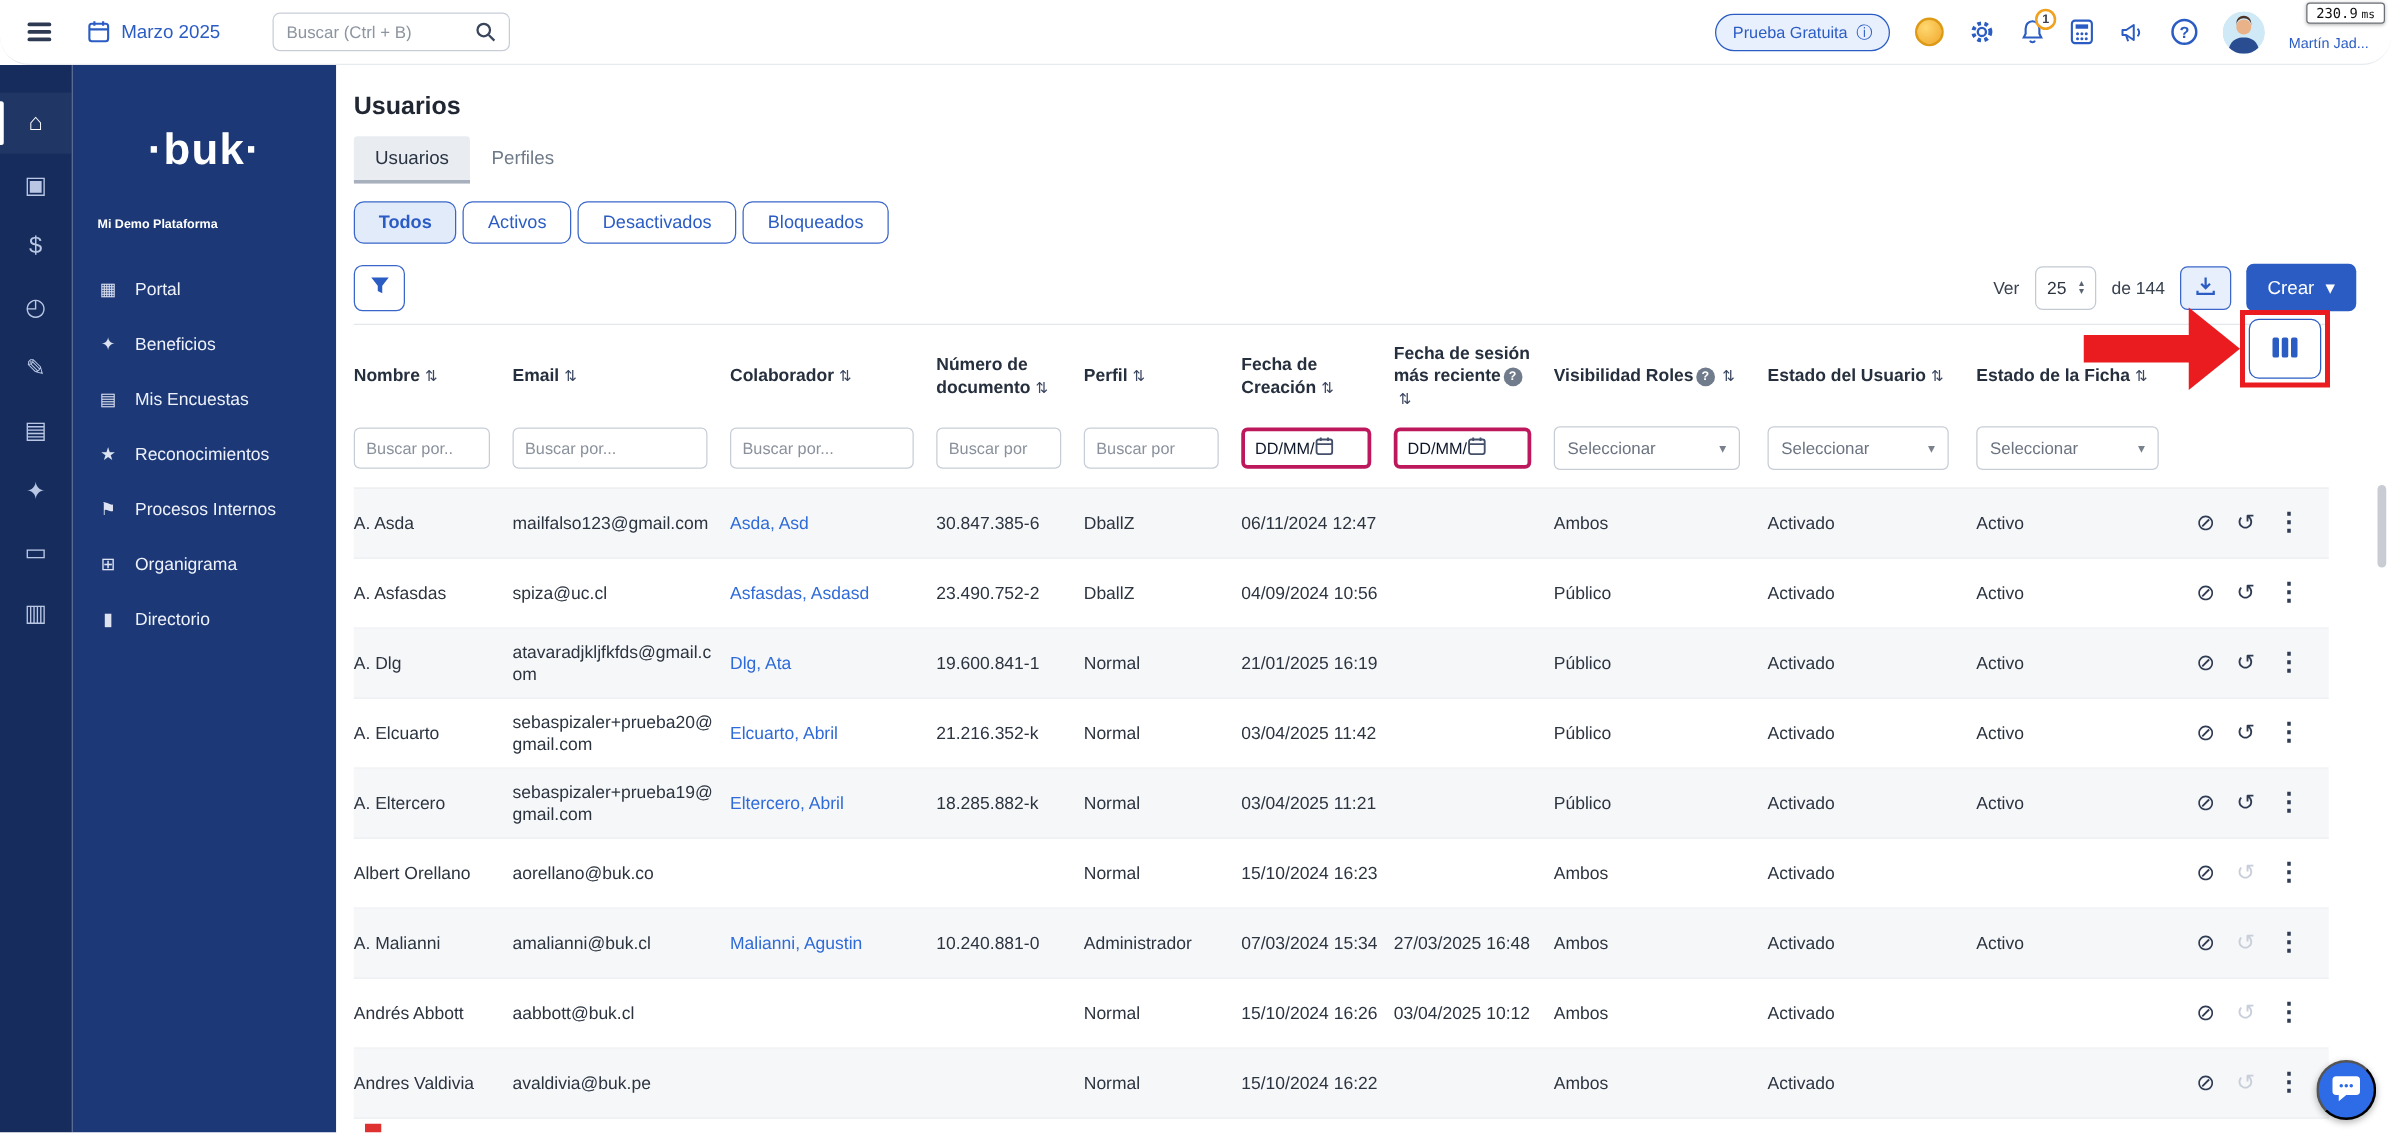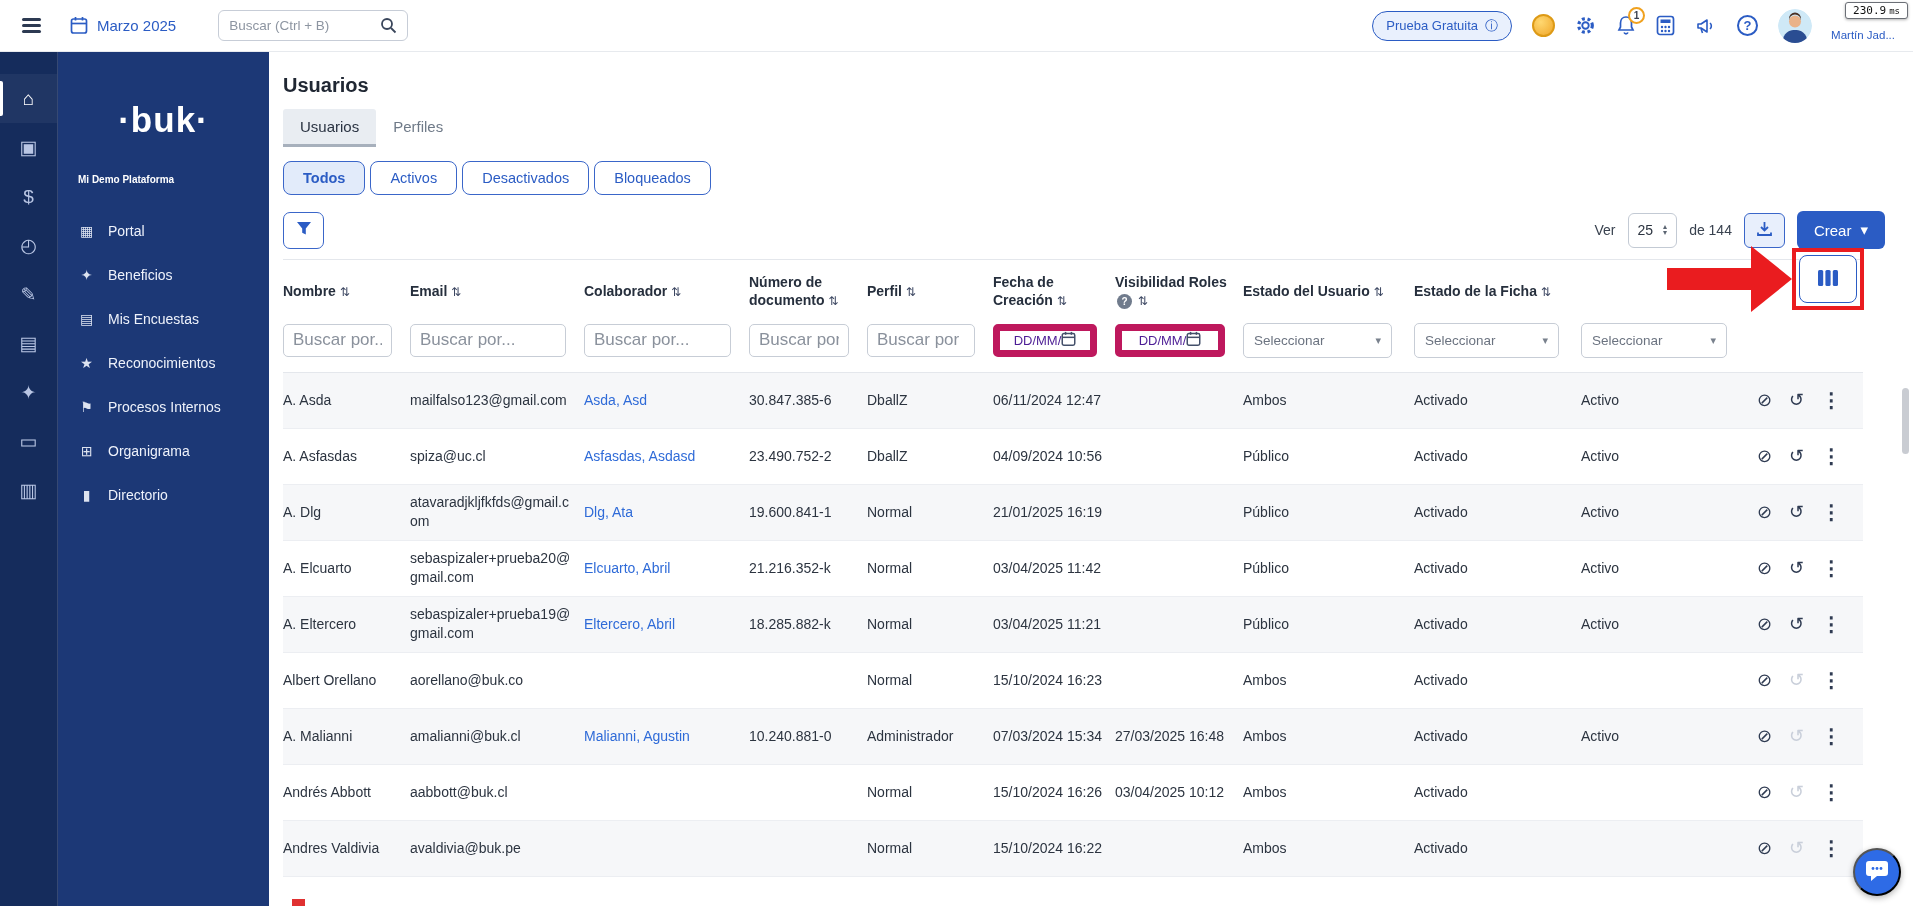--- a/index.html
+++ b/index.html
@@ -2,21 +2,21 @@
 <html><head>
 <meta charset="utf-8">
 <style>
   * { box-sizing: border-box; margin: 0; padding: 0; }
   html, body { width: 1913px; height: 906px; overflow: hidden; }
   body { font-family: "Liberation Sans", sans-serif; background: #ffffff; color: #2c3440; position: relative; }
   [data-interactable="true"] { cursor: pointer; }
   button { font-family: inherit; }
 
   
-  .topbar { height: 52px; display: flex; align-items: center; gap: 16px; padding: 0 18px; background: #fff; border-bottom: 1px solid #e7eaee; position: relative; z-index: 6; }
+  .topbar { height: 52px; display: flex; align-items: center; gap: 16px; padding: 0 18px; background: #fff; border-bottom: 1px solid #e7eaee; position: relative; z-index: 6; border-radius: 23px; }
   .ham-btn { background: none; border: none; width: 26px; height: 26px; display: flex; align-items: center; justify-content: center; }
   .ham-bars { width: 19px; height: 2.4px; border-radius: 2px; background: #2d3a52; box-shadow: 0 -6px 0 #2d3a52, 0 6px 0 #2d3a52; }
   .date-picker { display: flex; align-items: center; gap: 9px; color: #2b5cc4; font-size: 15px; margin-left: 10px; }
   .search-box { width: 190px; height: 31px; border: 1px solid #c7cdd7; border-radius: 6px; display: flex; align-items: center; padding: 0 10px; gap: 8px; margin-left: 26px; }
   .search-box input { border: none; outline: none; flex: 1; min-width: 0; font-size: 13.5px; color: #3c4452; font-family: inherit; }
   .search-box input::placeholder { color: #8d95a1; }
   .topbar-right { margin-left: auto; display: flex; align-items: center; gap: 20px; }
   .trial-pill { display: flex; align-items: center; gap: 7px; border: 1px solid #2b5cc4; background: #e9f0fd; color: #2b5cc4; border-radius: 15px; padding: 5px 13px; font-size: 13px; }
   .trial-pill .i-circ { font-size: 13px; }
   .coin { width: 23px; height: 23px; border-radius: 50%; background: radial-gradient(circle at 35% 32%, #ffd871, #f0a72a); border: 2px solid #dd9a16; display: inline-block; }
@@ -65,23 +65,23 @@
   .crear-btn { background: #2b5cc4; color: #fff; border: none; border-radius: 6px; height: 38px; padding: 0 17px; font-size: 15px; display: flex; align-items: center; gap: 9px; }
 
   
   .table-wrap { width: 1580px; position: relative; }
   .grid-row { display: grid; grid-template-columns: 127px 174px 165px 118px 126px 122px 128px 171px 167px 168px 114px; }
   .thead { border-top: 1px solid #e4e7ec; padding: 13px 0 9px; align-items: center; }
   .th { font-size: 14px; font-weight: 700; color: #262f3d; line-height: 1.3; padding-right: 10px; }
   .th .sort { color: #3a4560; font-size: 12px; font-weight: 400; margin-left: 4px; }
   .hinfo { display: inline-flex; width: 15px; height: 15px; border-radius: 50%; background: #707b8c; color: #fff; font-size: 10px; align-items: center; justify-content: center; vertical-align: middle; margin: 0 2px; }
   .filter-row { padding: 4px 0 14px; border-bottom: 1px solid #e4e7ec; align-items: center; }
-  .f-input { width: calc(100% - 18px); height: 33px; border: 1px solid #c7cdd6; border-radius: 5px; padding: 0 9px; font-size: 17px; color: #0c4a6e; outline: none; font-family: inherit; }
+  .f-input { width: calc(100% - 18px); height: 33px; border: 1px solid #c7cdd6; border-radius: 5px; padding: 0 9px; font-size: 13px; color: #0c4a6e; outline: none; font-family: inherit; }
   .f-input::placeholder { color: #8a919c; }
-  .date-filter { width: calc(100% - 18px); height: 33px; border: 7px solid #be185d; border-radius: 5px; display: flex; align-items: center; justify-content: center; padding: 0 8px; color: #4c1d95; font-size: 13px; }
+  .date-filter { width: calc(100% - 18px); height: 33px; border: 3px solid #be185d; border-radius: 5px; display: flex; align-items: center; justify-content: flex-start; padding: 0 8px; color: #0f172a; font-size: 13px; }
   .select-filter { width: calc(100% - 22px); height: 35px; border: 1px solid #c7cdd6; border-radius: 5px; display: flex; align-items: center; justify-content: space-between; padding: 0 10px; color: #6b7380; font-size: 13.5px; }
   .chev { color: #79818d; font-size: 11px; }
 
   .tbody .tr { min-height: 56px; align-items: center; border-bottom: 1px solid #eceef2; font-size: 14px; color: #2c3440; }
   .tbody .tr:nth-child(odd) { background: #f6f7f9; }
   .td { padding-right: 12px; line-height: 1.35; }
   .c-email { word-break: break-all; }
   .c-colab a { color: #2f6bd8; text-decoration: none; }
   .c-actions { display: flex; align-items: center; gap: 17px; padding-left: 8px; }
   .act { font-size: 18px; color: #2f3b52; line-height: 1; }
@@ -333,20 +333,21 @@
         <span class="anno-box" data-interactable="false"></span>
       </div>
 
       <div class="grid-row thead" data-interactable="false">
         <div class="th" data-interactable="true"><span>Nombre</span><span class="sort">⇅</span></div>
         <div class="th" data-interactable="true"><span>Email</span><span class="sort">⇅</span></div>
         <div class="th" data-interactable="true"><span>Colaborador</span><span class="sort">⇅</span></div>
         <div class="th" data-interactable="true"><span>Número de documento</span><span class="sort">⇅</span></div>
         <div class="th" data-interactable="true"><span>Perfil</span><span class="sort">⇅</span></div>
         <div class="th" data-interactable="true"><span>Fecha de Creación</span><span class="sort">⇅</span></div>
+        <div class="th" data-interactable="true"><span>Fecha de sesión más reciente</span><span class="hinfo" data-interactable="true">?</span><span class="sort">⇅</span></div>
         <div class="th" data-interactable="true"><span>Visibilidad Roles</span><span class="hinfo" data-interactable="true">?</span><span class="sort">⇅</span></div>
         <div class="th" data-interactable="true"><span>Estado del Usuario</span><span class="sort">⇅</span></div>
         <div class="th" data-interactable="true"><span>Estado de la Ficha</span><span class="sort">⇅</span></div>
         <div class="th" data-interactable="false"></div>
       </div>
 
       <div class="grid-row filter-row" data-interactable="false">
         <div><input class="f-input" data-interactable="true" placeholder="Buscar por.." style=""></div>
         <div><input class="f-input" data-interactable="true" placeholder="Buscar por..." style=""></div>
         <div><input class="f-input" data-interactable="true" placeholder="Buscar por..." style=""></div>

